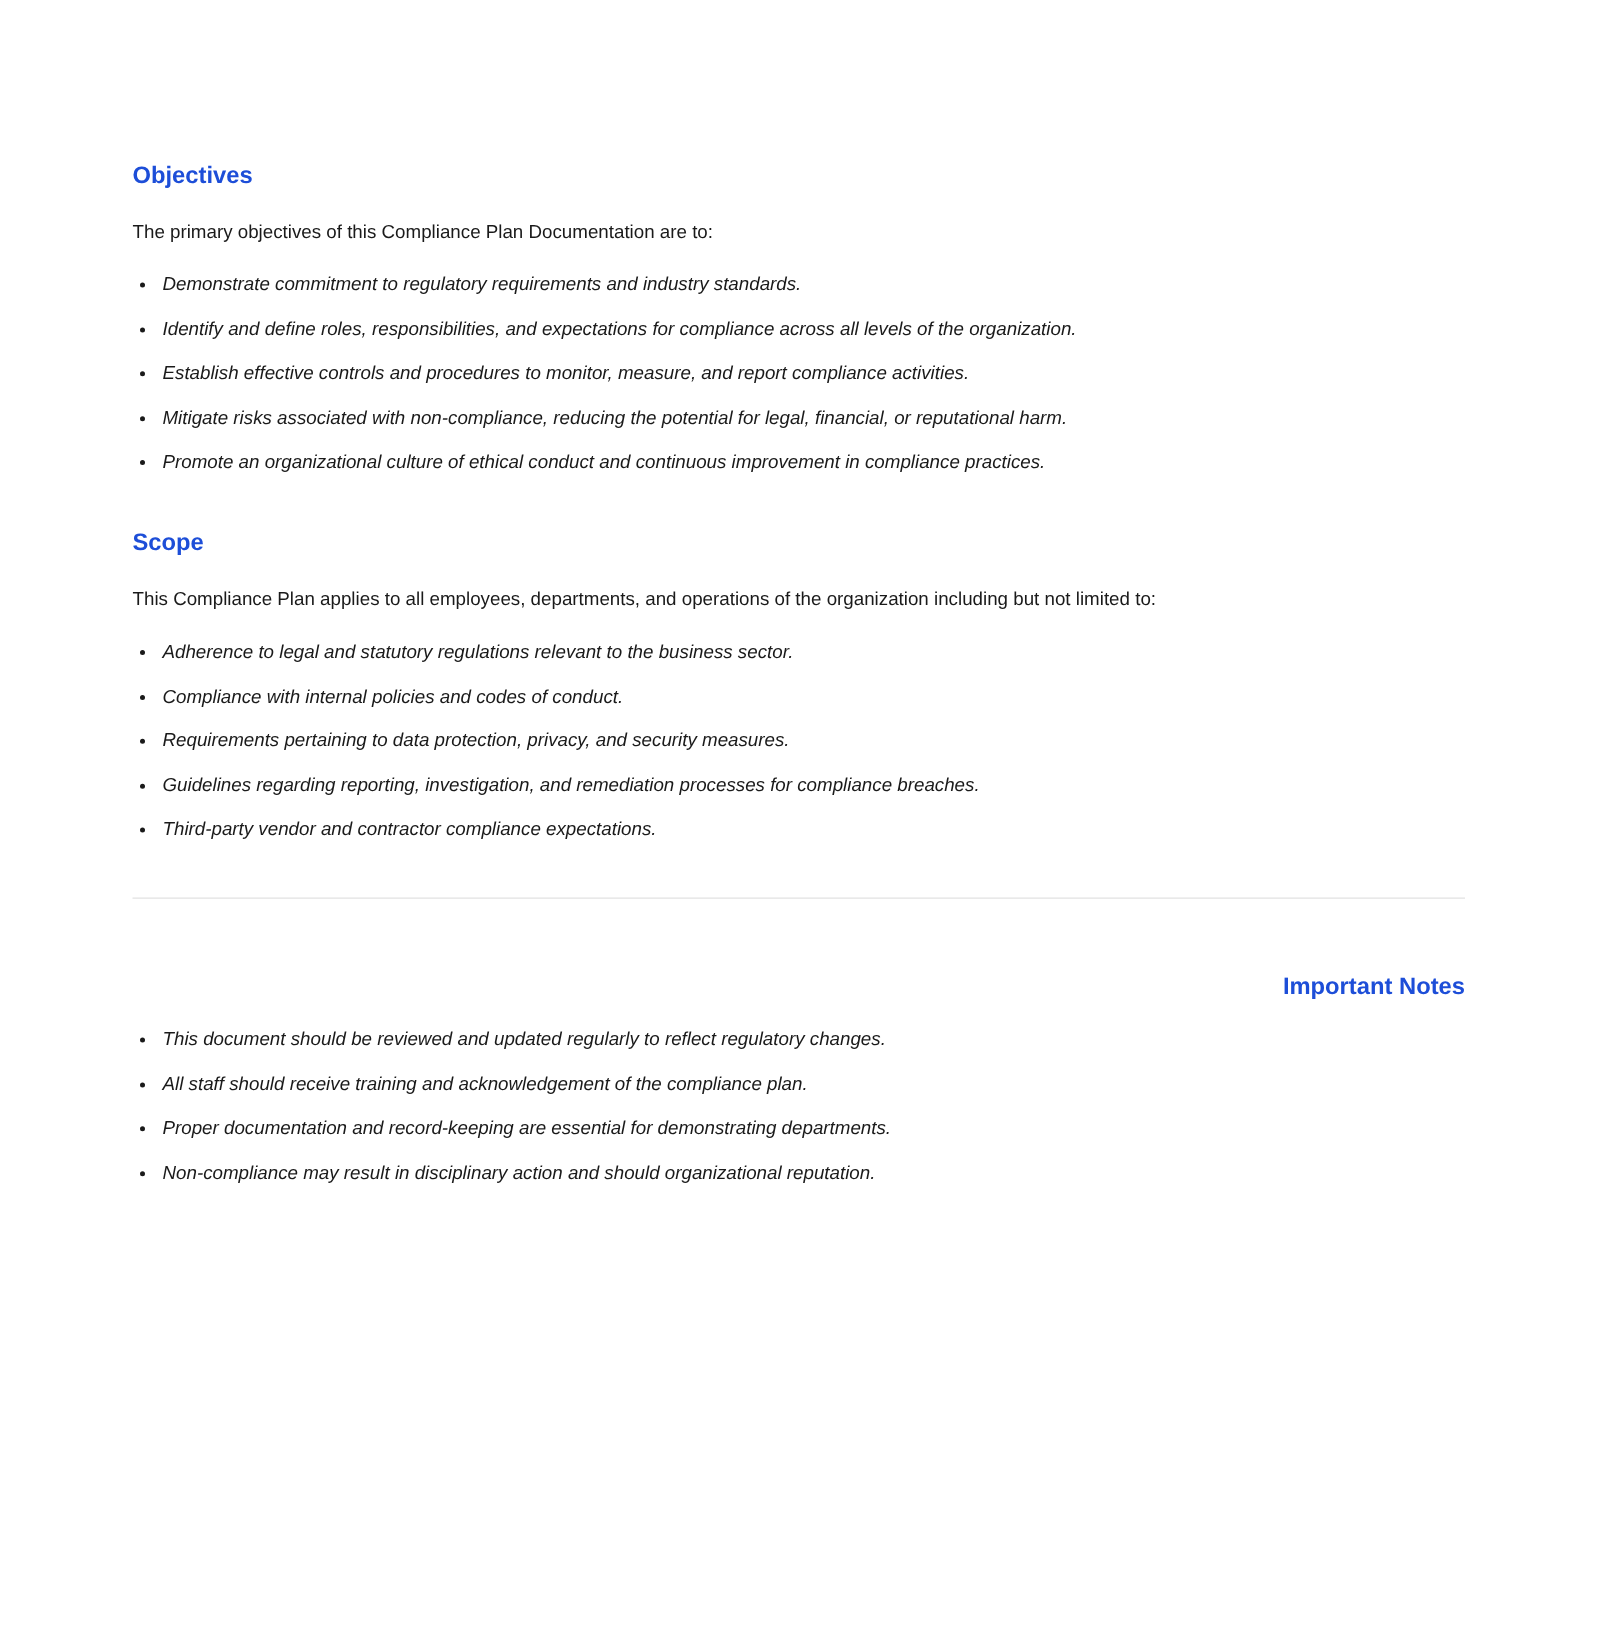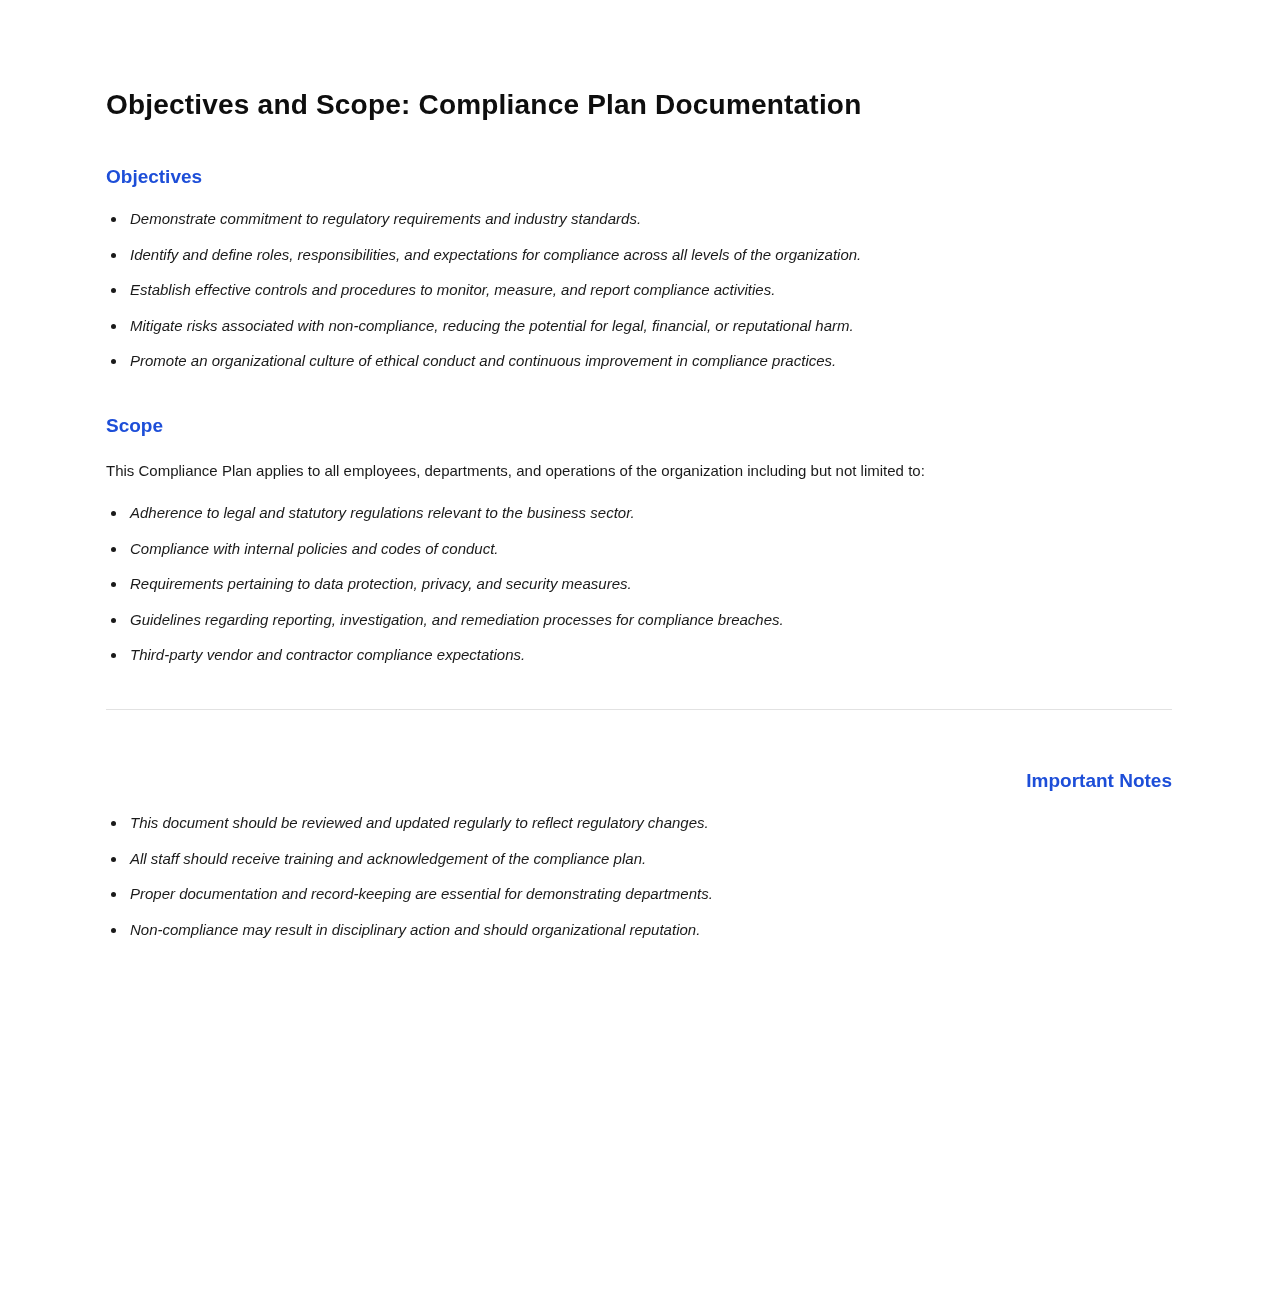--- a/index.html
+++ b/index.html
@@ -61,24 +61,24 @@
   section.notes-section h3.section-heading {
     margin-top: 60px;
     text-align: right;
   }
 </style>
 </head>
 <body>
 
 <div class="page">
 
-  <h1 class="doc-title">Objectives and Scope: Compliance Plan Documentation</h1>
 
   <section>
     <h3 class="section-heading">Objectives</h3>
+    <p class="section-intro">The primary objectives of this Compliance Plan Documentation are to:</p>
     <ul class="bullet-list">
       <li>Demonstrate commitment to regulatory requirements and industry standards.</li>
       <li>Identify and define roles, responsibilities, and expectations for compliance across all levels of the organization.</li>
       <li>Establish effective controls and procedures to monitor, measure, and report compliance activities.</li>
       <li>Mitigate risks associated with non-compliance, reducing the potential for legal, financial, or reputational harm.</li>
       <li>Promote an organizational culture of ethical conduct and continuous improvement in compliance practices.</li>
     </ul>
   </section>
 
   <section>

